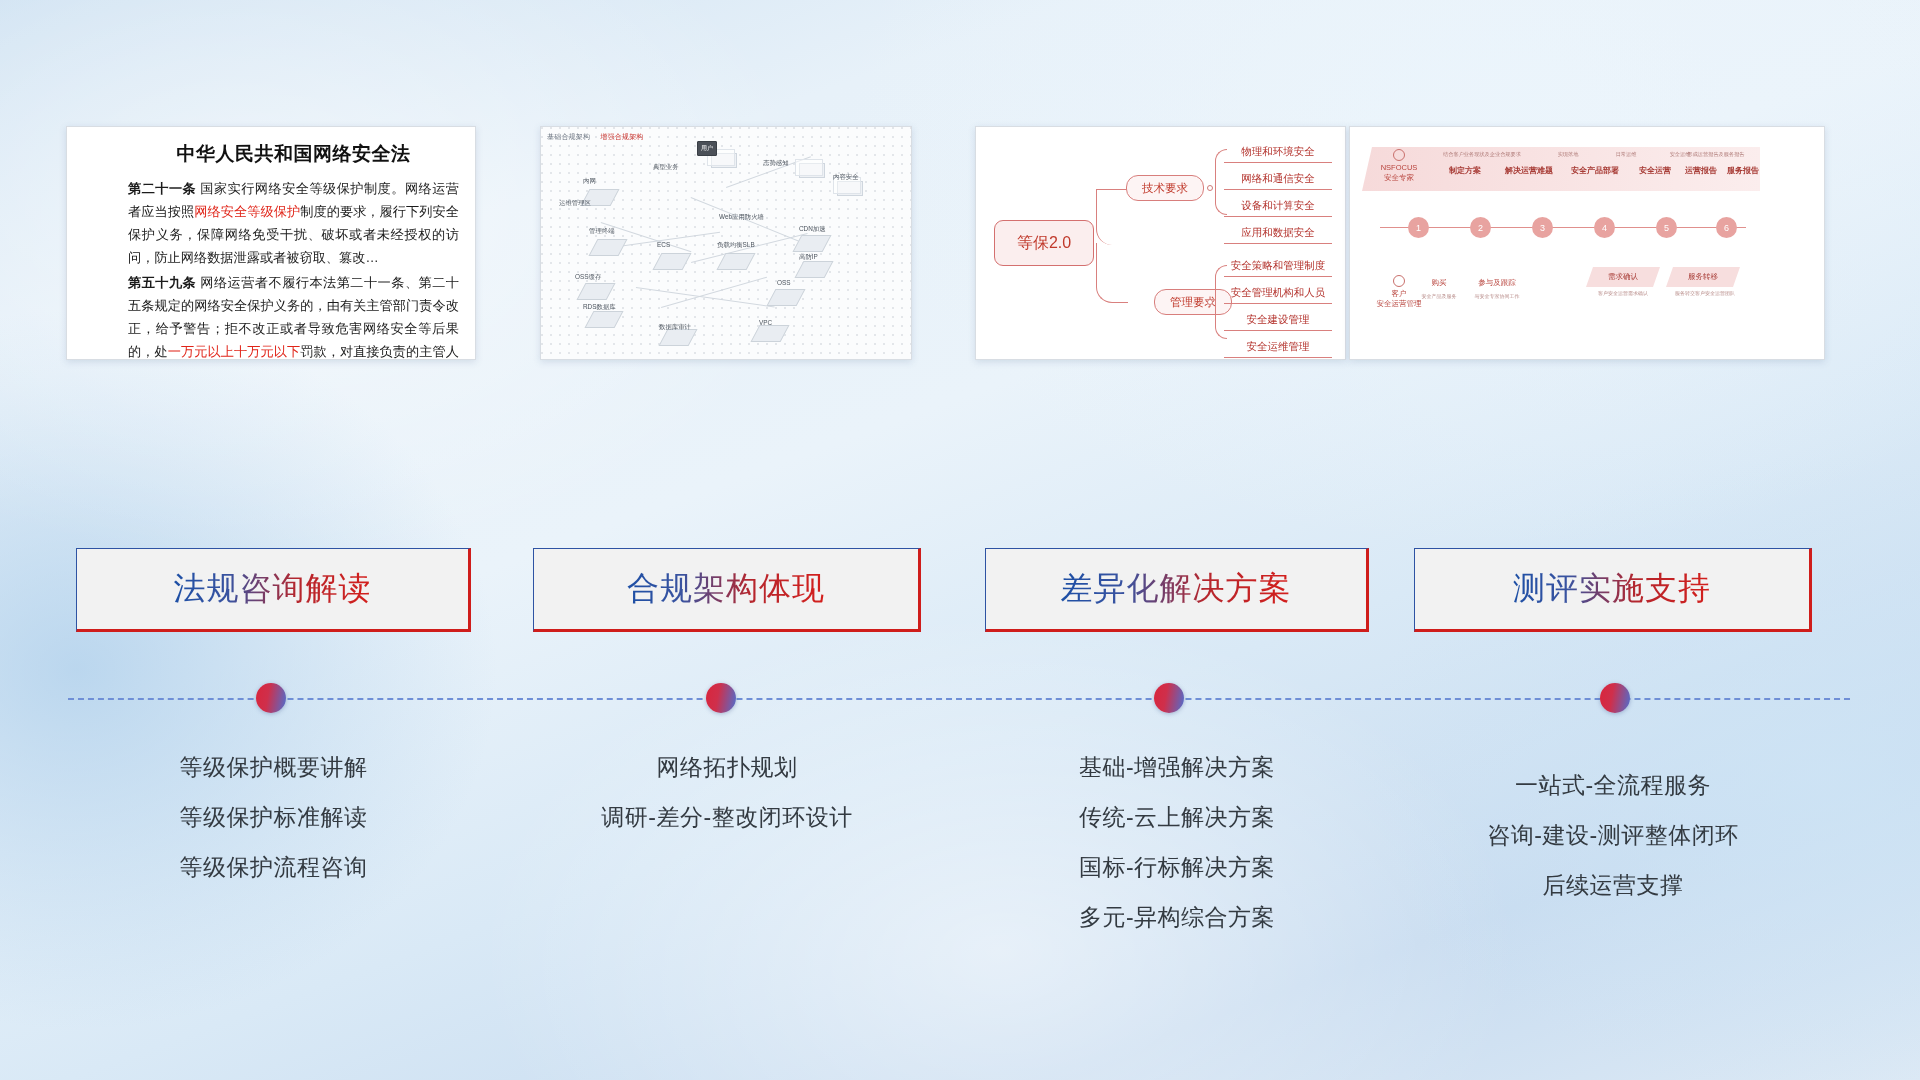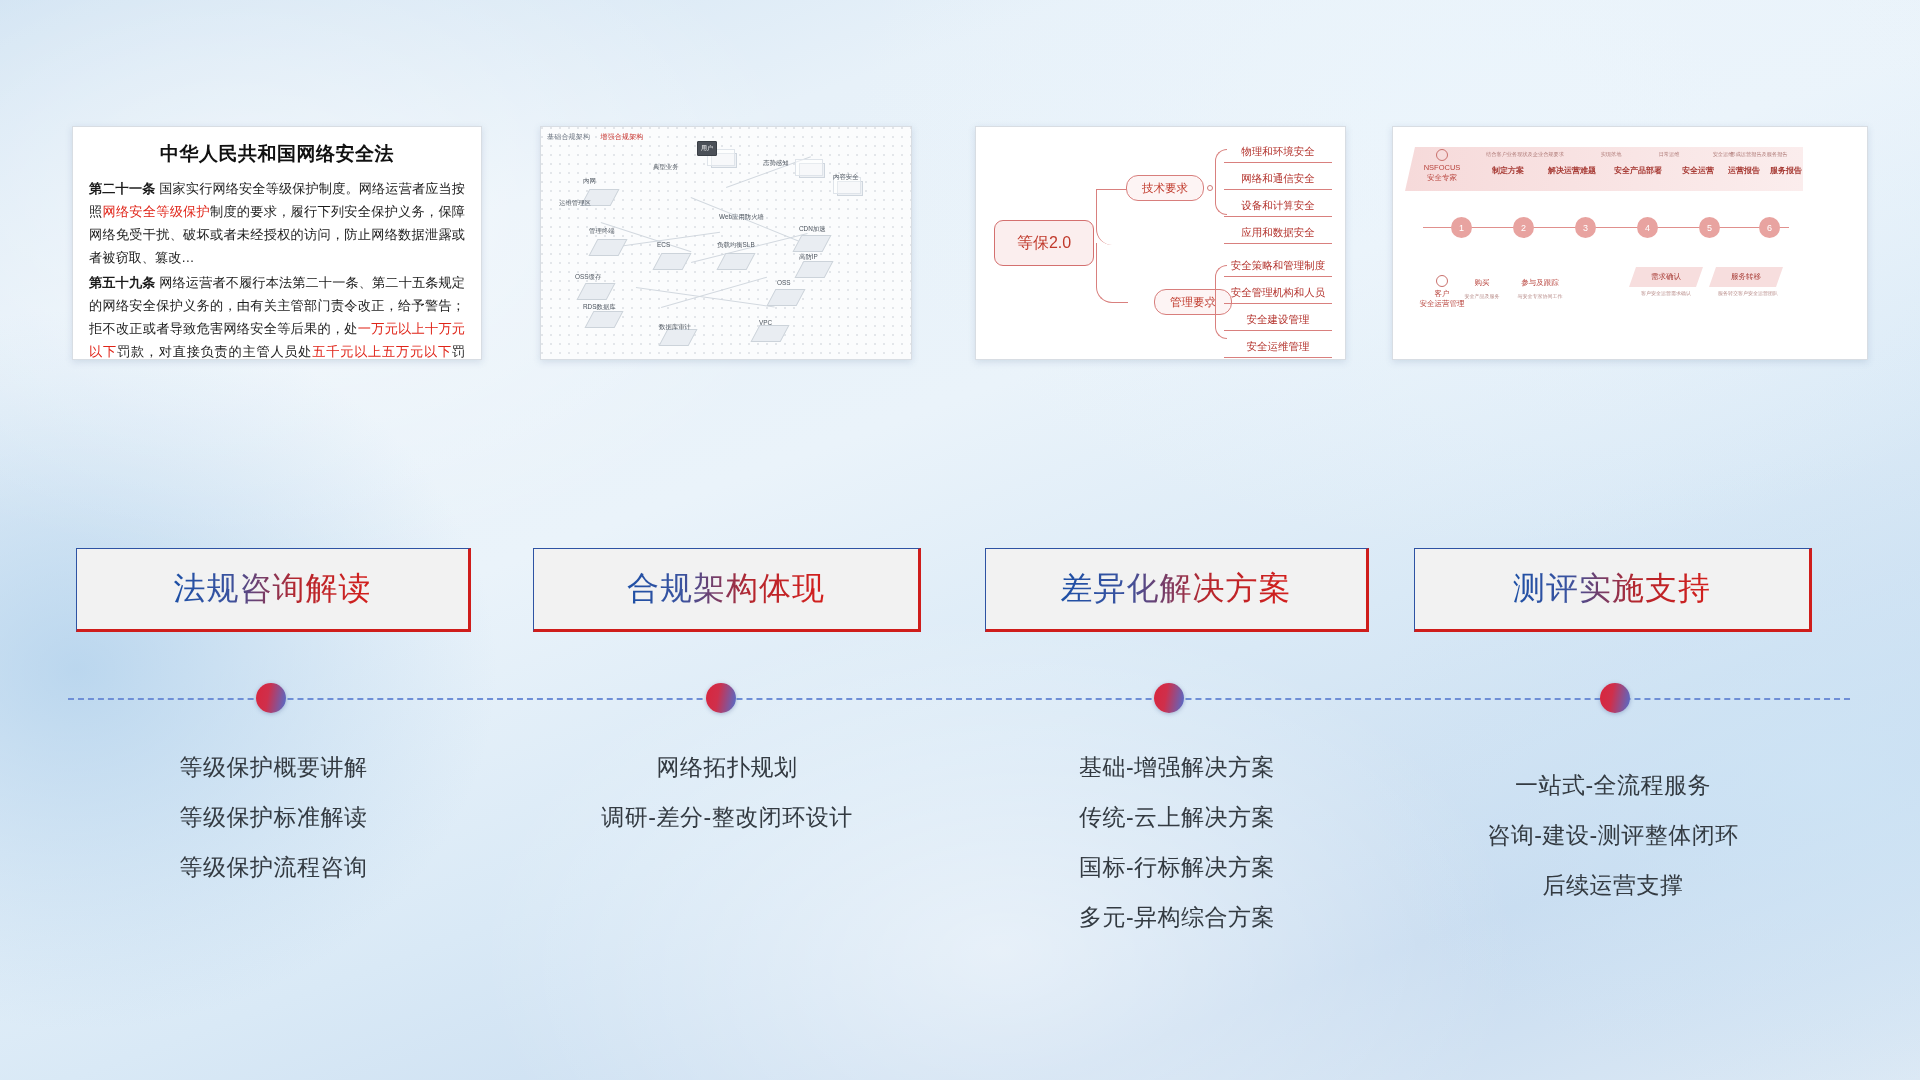--- a/index.html
+++ b/index.html
@@ -24,24 +24,24 @@
   .cards {
     position: absolute; left: 0; top: 126px; width: 1920px; height: 234px;
   }
   .card {
     position: absolute; top: 0; height: 234px;
     background: #ffffff;
     border: 1px solid #d8dde3;
     box-shadow: 0 2px 7px rgba(70,100,140,0.17);
     overflow: hidden;
   }
-  .card-1 { left: 72px;   width: 410px; }
+  .card-1 { left: 66px;   width: 410px; padding-left: 45px; }
   .card-2 { left: 540px;  width: 372px; }
   .card-3 { left: 975px;  width: 371px; }
-  .card-4 { left: 1392px; width: 476px; }
+  .card-4 { left: 1349px; width: 476px; }
 
   
   .law-title {
     text-align: center; font-weight: bold; font-size: 19px; color: #111;
     margin: 14px 0 10px 0; letter-spacing: .5px;
   }
   .law-body { padding: 0 16px; font-size: 13.2px; line-height: 23px; color: #1b1b1b; }
   .law-body p { margin-bottom: 2px; text-align: justify; }
   .law-body b { font-weight: bold; }
   .rd { color: #e02418; }

